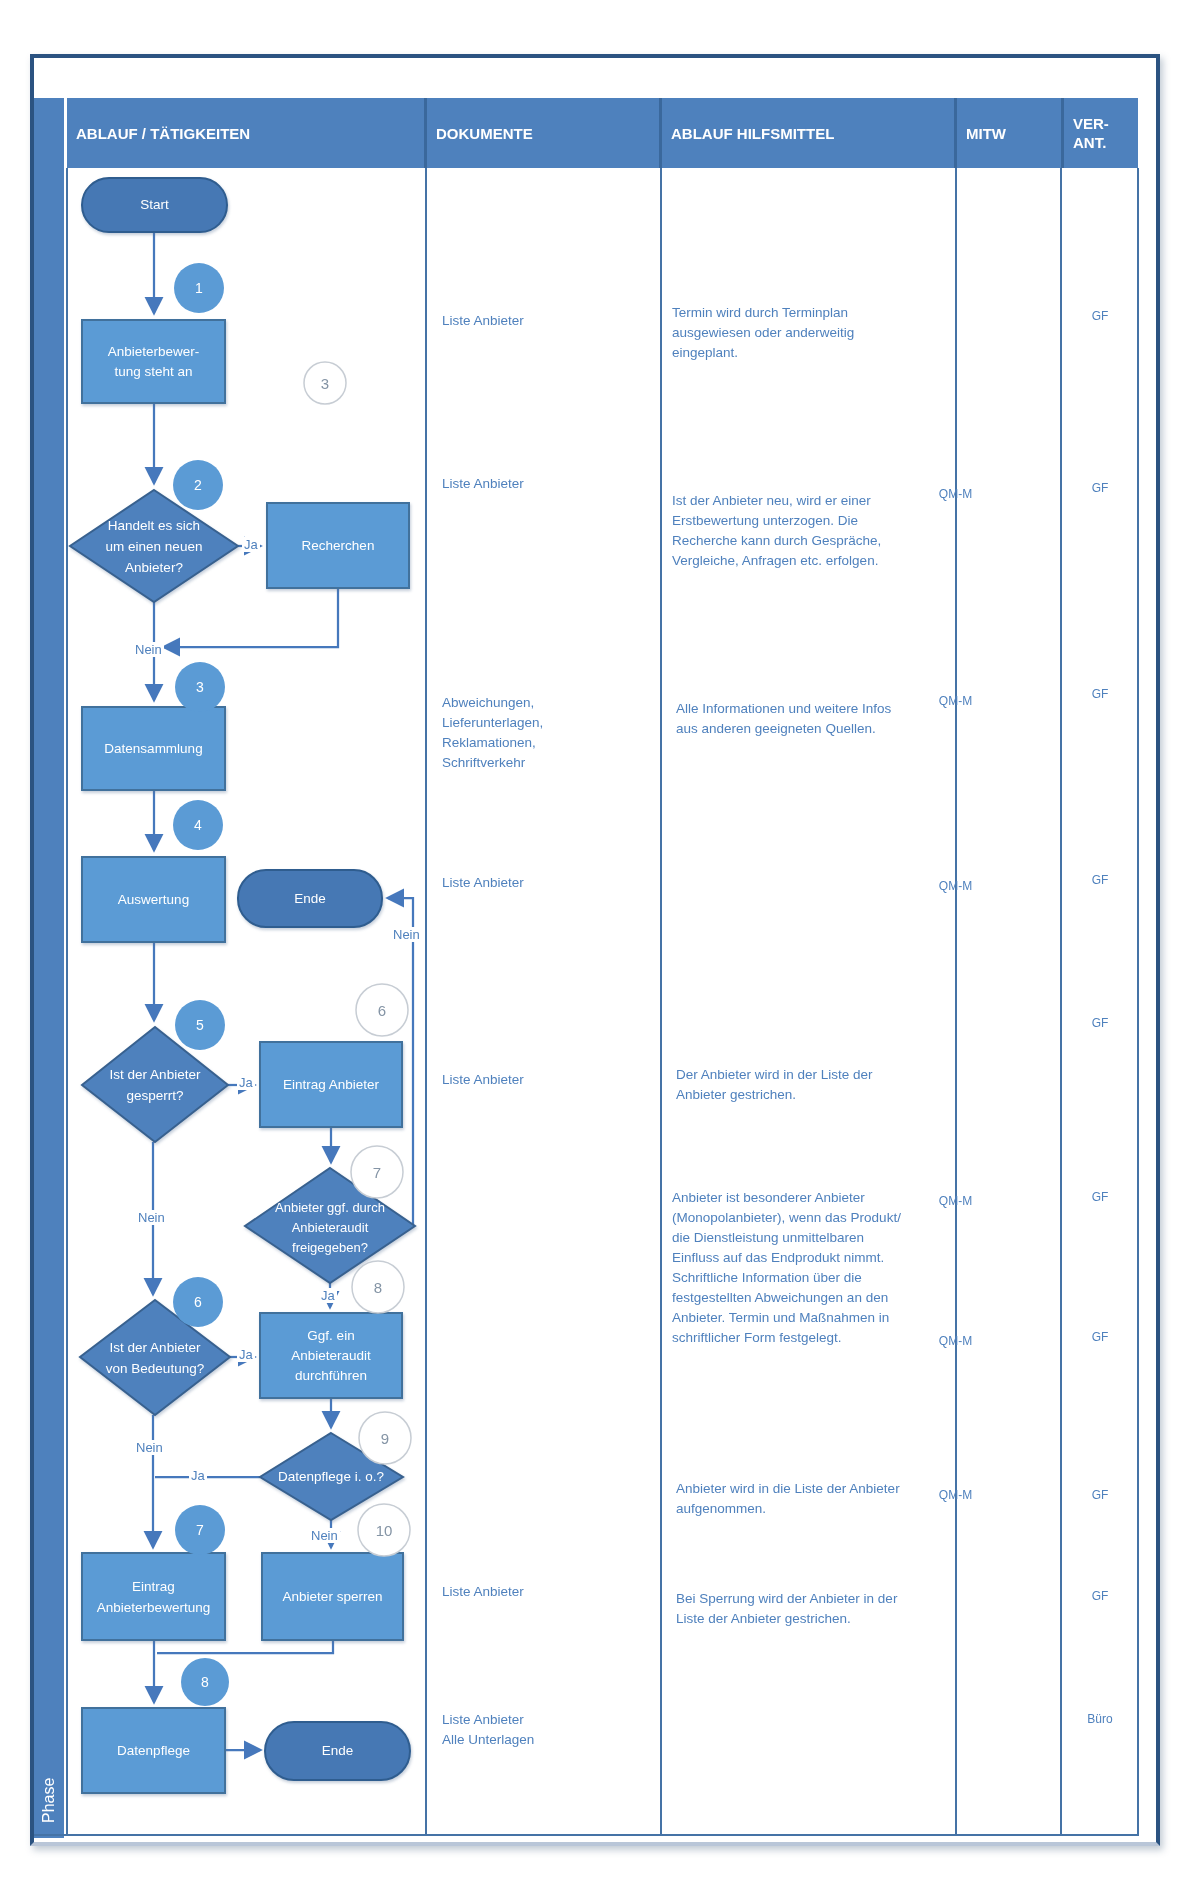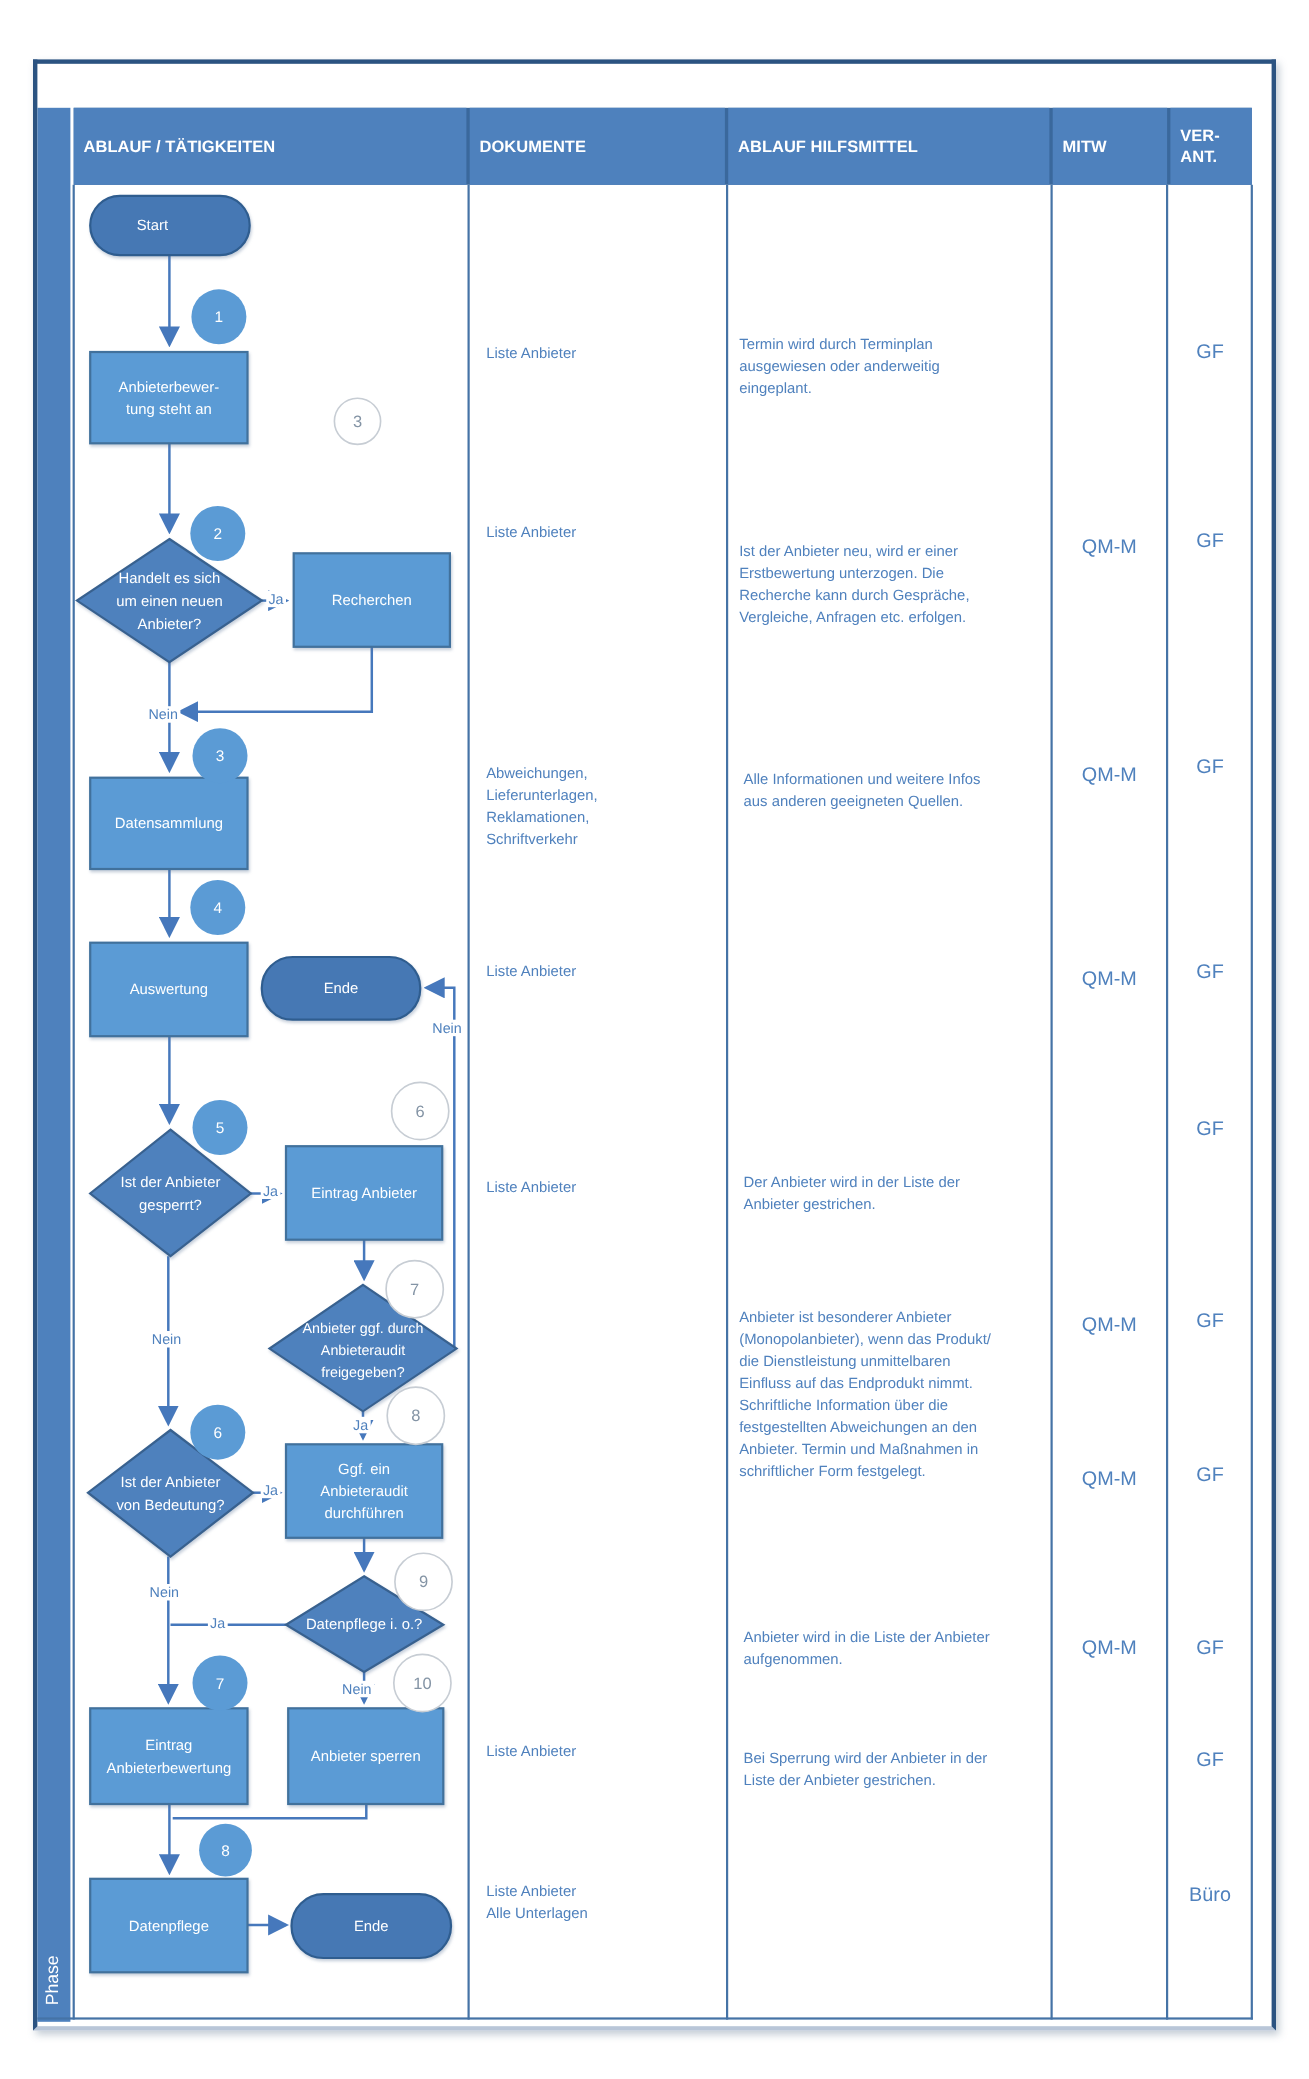--- a/index.html
+++ b/index.html
@@ -37,22 +37,22 @@
   .node-lbl{position:absolute;display:flex;align-items:center;justify-content:center;
             text-align:center;color:#fff;font-size:13.5px;line-height:20px;
             white-space:pre-line;pointer-events:none;}
   .num{position:absolute;display:flex;align-items:center;justify-content:center;
        color:#fff;font-size:14px;}
   .num.open{color:var(--opencircletext);font-size:15px;}
   .conn-lbl{position:absolute;background:#fff;color:var(--textblue);font-size:13px;
             padding:0 2px;line-height:15px;}
   .celltext{position:absolute;color:var(--textblue);font-size:13.5px;line-height:20px;
             white-space:pre-line;}
-  .role{position:absolute;color:var(--textblue);font-size:18px;text-align:center;}
-  .role.mitw{left:957px;width:103px;}
+  .role{position:absolute;color:var(--textblue);font-size:12px;text-align:center;}
+  .role.mitw{left:904px;width:103px;}
   .role.verant{left:1062px;width:76px;}
 </style>
 </head>
 <body>
 
 <div id="screen">
 
   <div id="frame"></div>
 
   <div class="hcells" style="left:67px;width:1071px;">
@@ -136,21 +136,21 @@
       <circle class="shape-circle-open" cx="377" cy="1172" r="26"></circle>
       <circle class="shape-circle-open" cx="378" cy="1287" r="26"></circle>
       <circle class="shape-circle-filled" cx="198" cy="1302" r="25"></circle>
       <circle class="shape-circle-open" cx="385" cy="1438" r="26"></circle>
       <circle class="shape-circle-filled" cx="200" cy="1530" r="25"></circle>
       <circle class="shape-circle-open" cx="384" cy="1530" r="26"></circle>
       <circle class="shape-circle-filled" cx="205" cy="1682" r="24"></circle>
     </g>
   </svg>
 
-  <div class="node-lbl" style="left:66px;top:178px;width:145px;height:54px;">Start</div>
+  <div class="node-lbl" style="left:82px;top:178px;width:145px;height:54px;">Start</div>
   <div class="node-lbl" style="left:82px;top:320px;width:143px;height:83px;">Anbieterbewer-
 tung steht an</div>
   <div class="node-lbl" style="left:70px;top:490px;width:168px;height:112px;line-height:21px;">Handelt es sich
 um einen neuen
 Anbieter?</div>
   <div class="node-lbl" style="left:267px;top:503px;width:142px;height:85px;">Recherchen</div>
   <div class="node-lbl" style="left:82px;top:707px;width:143px;height:83px;">Datensammlung</div>
   <div class="node-lbl" style="left:82px;top:857px;width:143px;height:85px;">Auswertung</div>
   <div class="node-lbl" style="left:238px;top:870px;width:144px;height:57px;">Ende</div>
   <div class="node-lbl" style="left:82px;top:1027px;width:146px;height:115px;line-height:21px;">Ist der Anbieter

